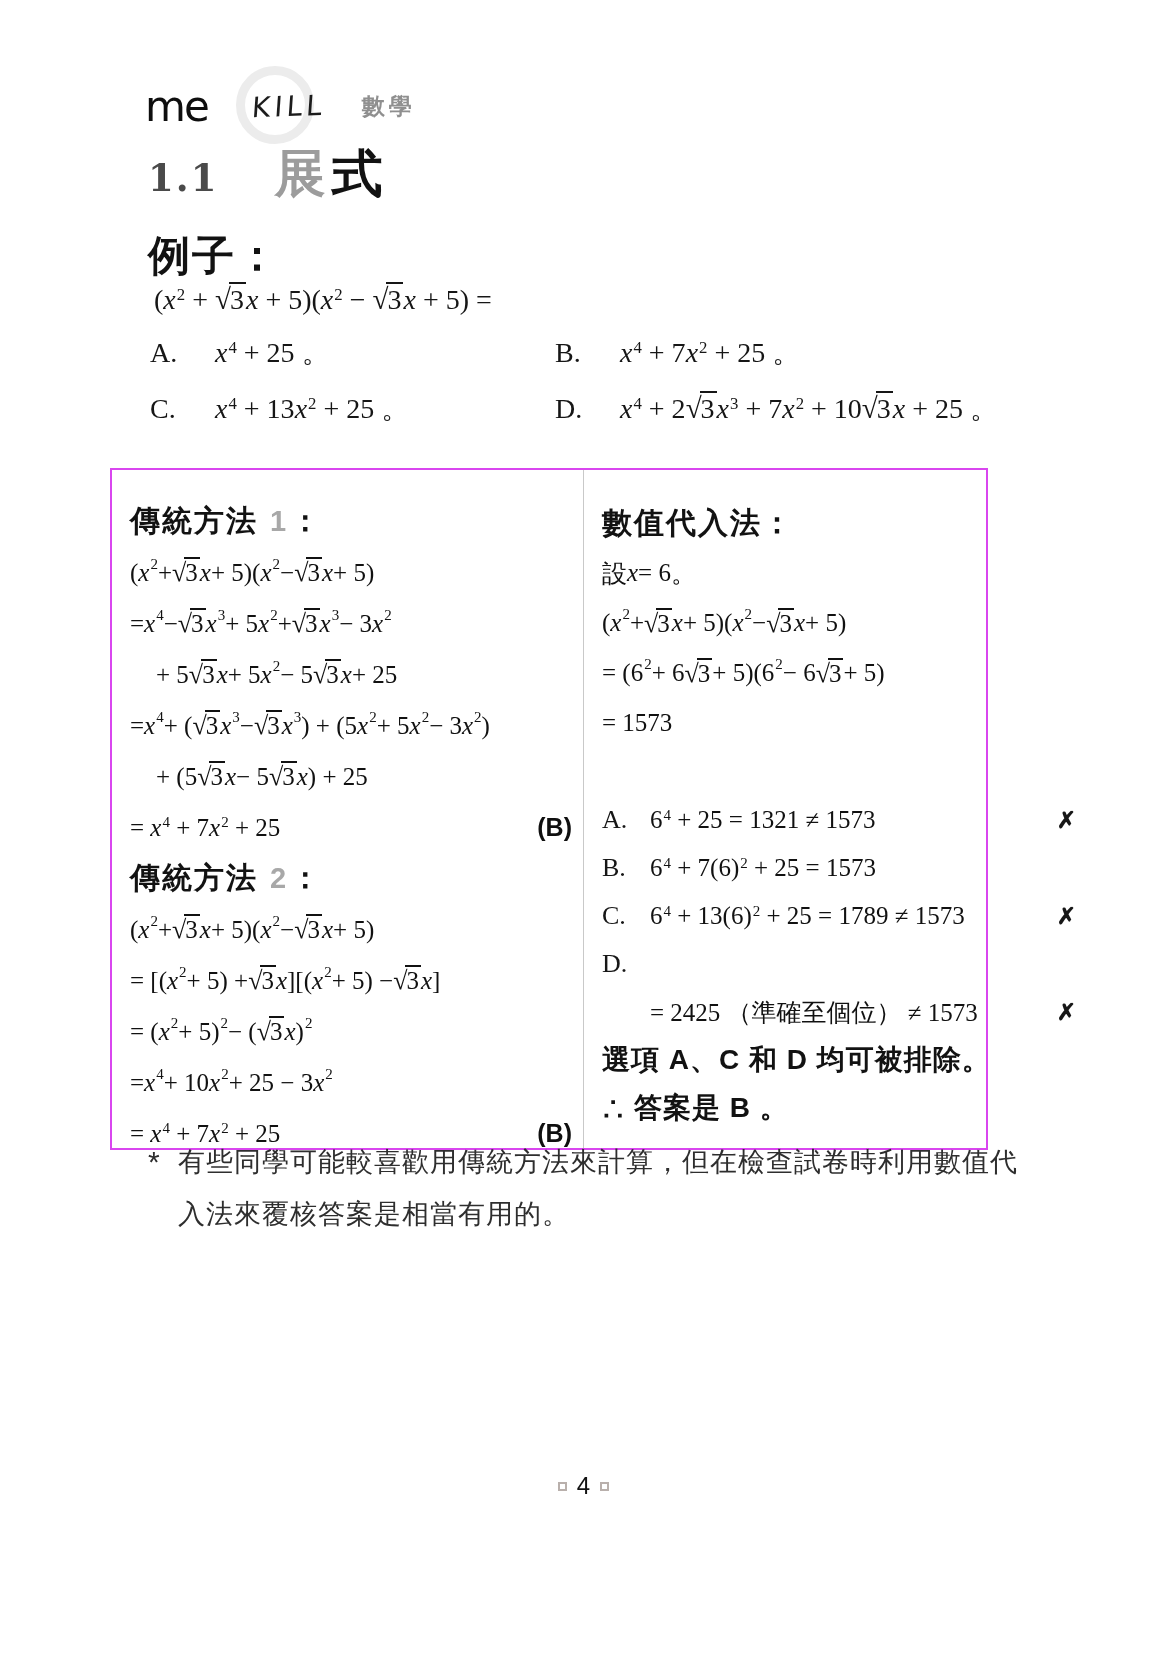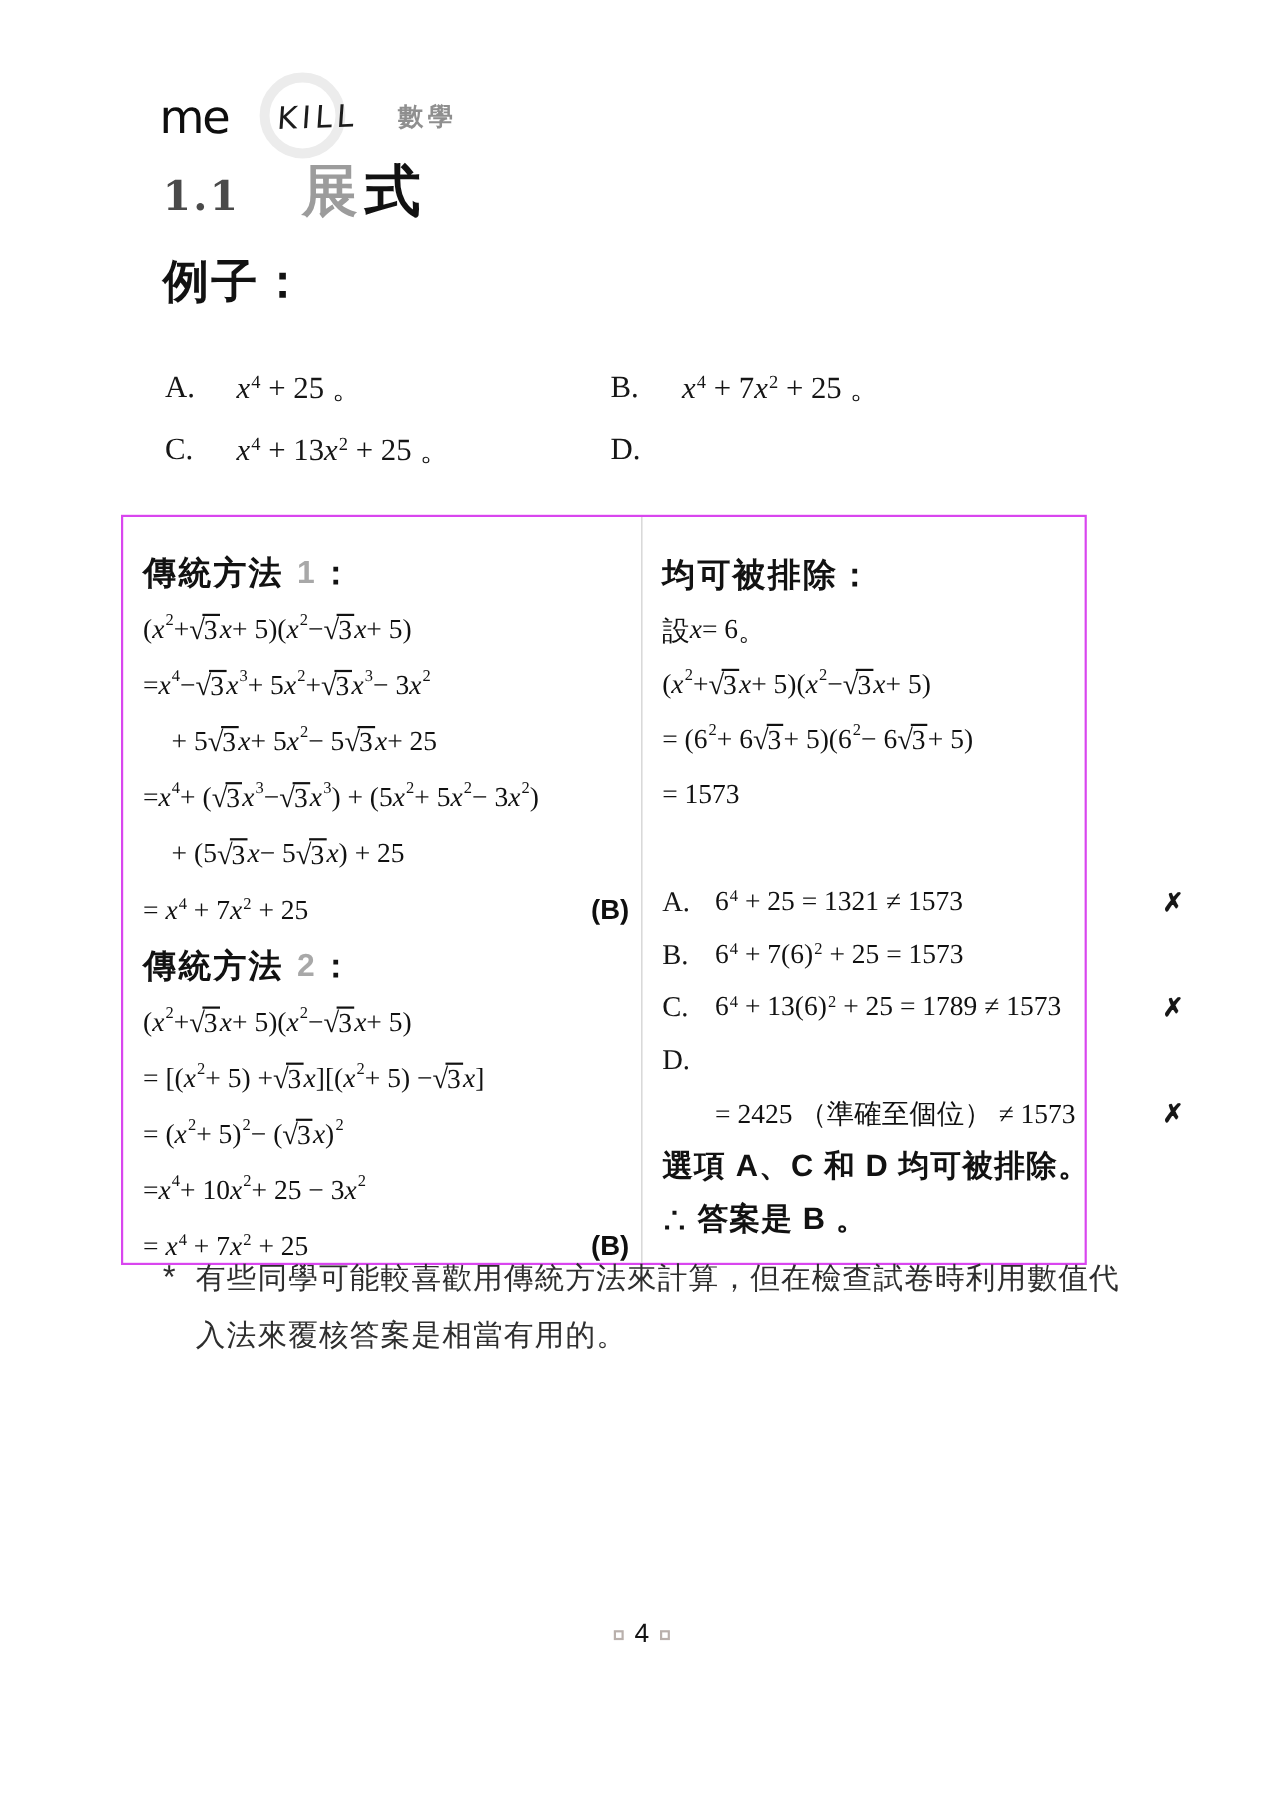--- a/index.html
+++ b/index.html
@@ -87,36 +87,38 @@
     <span class="logo-subject">數學</span>
   </header>
 
   <div class="section-row">
     <span class="sec-num">1.1</span>
     <span class="sec-title"><span class="sec-c1">展</span><span class="sec-c2">式</span></span>
   </div>
 
   <div class="example-label">例子：</div>
 
+  <div class="question">(<i>x</i><sup>2</sup> + <span class="sqrt"><span class="rad">√</span><span class="vinc">3</span></span><i>x</i> + 5)(<i>x</i><sup>2</sup> − <span class="sqrt"><span class="rad">√</span><span class="vinc">3</span></span><i>x</i> + 5) =</div>
 
   <div class="options">
     <div class="opt">
       <span class="opt-label">A.</span>
       <span class="opt-math"><i>x</i><sup>4</sup> + 25 <span class="cjk">。</span></span>
     </div>
     <div class="opt">
       <span class="opt-label">B.</span>
       <span class="opt-math"><i>x</i><sup>4</sup> + 7<i>x</i><sup>2</sup> + 25 <span class="cjk">。</span></span>
     </div>
     <div class="opt">
       <span class="opt-label">C.</span>
       <span class="opt-math"><i>x</i><sup>4</sup> + 13<i>x</i><sup>2</sup> + 25 <span class="cjk">。</span></span>
     </div>
     <div class="opt">
       <span class="opt-label">D.</span>
+      <span class="opt-math"><i>x</i><sup>4</sup> + 2<span class="sqrt"><span class="rad">√</span><span class="vinc">3</span></span><i>x</i><sup>3</sup> + 7<i>x</i><sup>2</sup> + 10<span class="sqrt"><span class="rad">√</span><span class="vinc">3</span></span><i>x</i> + 25 <span class="cjk">。</span></span>
     </div>
   </div>
 
   <section class="box">
     <div class="divider"></div>
 
     <div class="col-left">
       <div class="lrow">
         <span class="mtitle">傳統方法</span>
           <span class="mnum">1</span>
@@ -142,21 +144,21 @@
       <div class="lrow mline">= (<i>x</i><sup>2</sup> + 5)<sup>2</sup> − (<span class="sqrt"><span class="rad">√</span><span class="vinc">3</span></span><i>x</i>)<sup>2</sup></div>
       <div class="lrow mline">= <i>x</i><sup>4</sup> + 10<i>x</i><sup>2</sup> + 25 − 3<i>x</i><sup>2</sup></div>
       <div class="lrow">
         <span class="mline">= <i>x</i><sup>4</sup> + 7<i>x</i><sup>2</sup> + 25</span>
         <span class="btag">(B)</span>
       </div>
     </div>
 
     <div class="col-right">
       <div class="rrow">
-        <span class="mtitle">均可被排除：</span>
+        <span class="mtitle">數值代入法：</span>
       </div>
       <div class="rrow mline"><span class="cjk">設</span> <i>x</i> = 6 <span class="cjk">。</span></div>
       <div class="rrow mline">(<i>x</i><sup>2</sup> + <span class="sqrt"><span class="rad">√</span><span class="vinc">3</span></span><i>x</i> + 5)(<i>x</i><sup>2</sup> − <span class="sqrt"><span class="rad">√</span><span class="vinc">3</span></span><i>x</i> + 5)</div>
       <div class="rrow mline">= (6<sup>2</sup> + 6<span class="sqrt"><span class="rad">√</span><span class="vinc">3</span></span> + 5)(6<sup>2</sup> − 6<span class="sqrt"><span class="rad">√</span><span class="vinc">3</span></span> + 5)</div>
       <div class="rrow mline">= 1573</div>
 
       <div class="checks">
         <div class="crow">
           <span class="clabel">A.</span>
           <span class="mline">6<sup>4</sup> + 25 = 1321 ≠ 1573</span>

